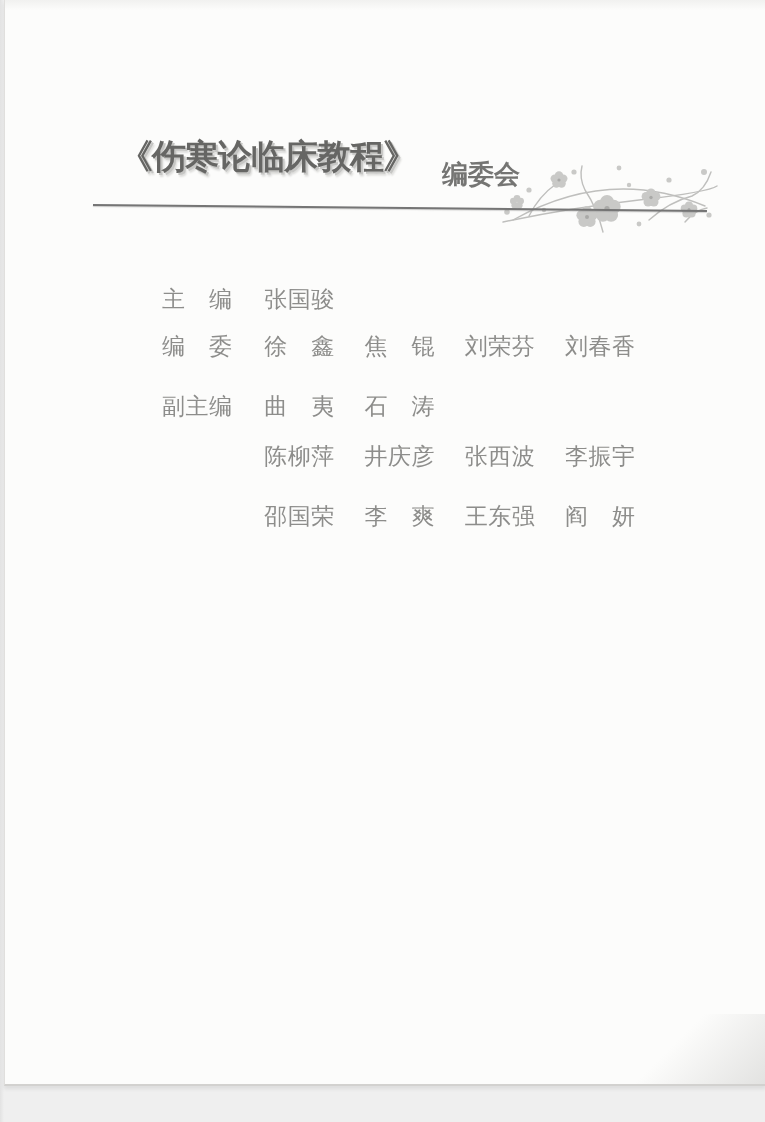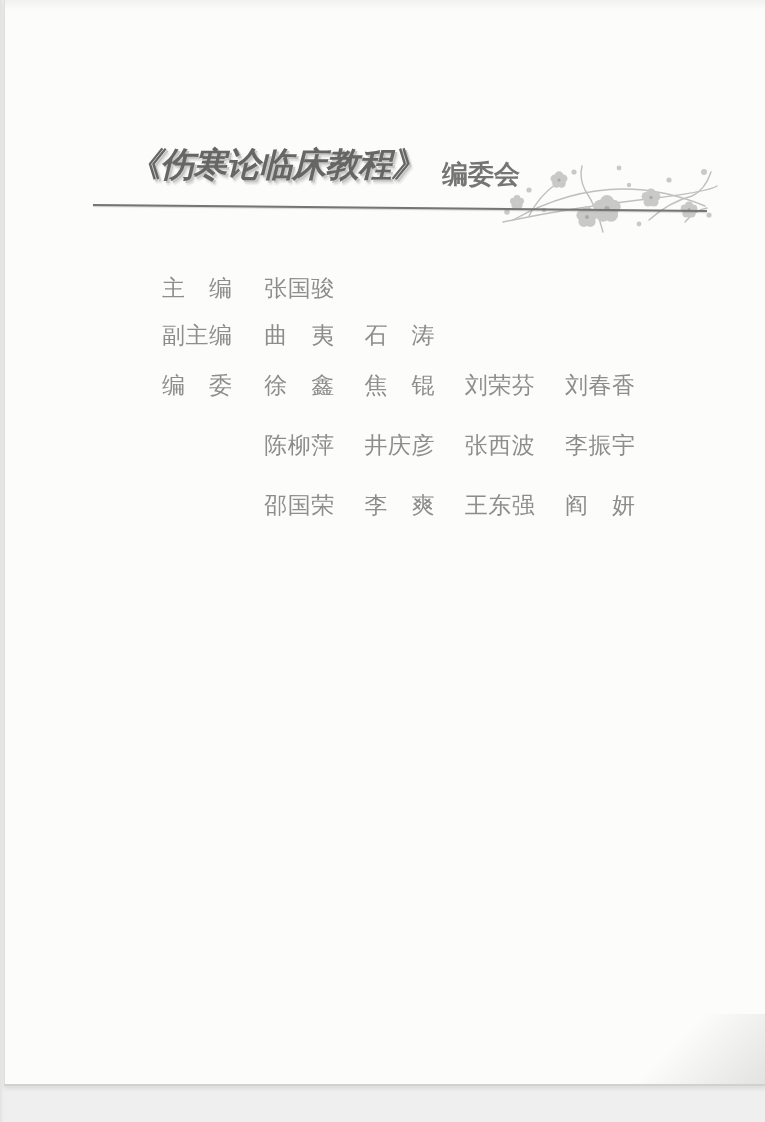--- a/index.html
+++ b/index.html
@@ -35,29 +35,28 @@
     left: 0; top: 0;
     width: 100%; height: 10px;
     background: linear-gradient(180deg, rgba(220,220,218,0.35), rgba(220,220,218,0));
     pointer-events: none;
   }
 
   
   .book-title {
     position: absolute;
     left: 114px; top: 134px;
-    margin: 8px;
+    margin: 0;
     font-family: "Liberation Serif", serif;
     font-size: 34px;
     font-weight: 700;
     letter-spacing: -1px;
     color: #666664;
     text-shadow: 2px 2px 0 #c6c6c4, 3px 4px 2px #dcdcda;
     white-space: nowrap;
-    font-style: italic;
   }
   .committee-label {
     position: absolute;
     left: 437px; top: 157px;
     font-family: "Liberation Sans", sans-serif;
     font-size: 26px;
     font-weight: 700;
     letter-spacing: 0px;
     color: #757573;
     white-space: nowrap;
@@ -73,21 +72,21 @@
     width: 614px; height: 2px;
     background: #757575;
     transform: rotate(0.55deg);
     transform-origin: left center;
     box-shadow: 0 1px 1px rgba(120,120,120,0.3);
   }
 
   
   .editors {
     position: absolute;
-    left: 157px; top: 273px;
+    left: 157px; top: 284px;
     font-size: 23px;
     color: #8d8d8b;
     letter-spacing: 0.5px;
     white-space: nowrap;
   }
   .ed-row { height: 24px; margin-bottom: 23px; }
   .ed-row.deputy { margin-bottom: 26px; }
   .ed-label {
     display: inline-block;
     width: 70px;
@@ -182,34 +181,34 @@
 
     <div class="title-divider"></div>
 
     <div class="editors">
 
       <div class="ed-row chief">
         <span class="ed-label">主　编</span>
         <span class="name">张国骏</span>
       </div>
 
-      <div class="ed-row deputy">
-        <span class="ed-label">副主编</span>
-        <span class="name">曲　夷</span>
-        <span class="name">石　涛</span>
-      </div>
-
       <div class="ed-row board-row">
         <span class="ed-label">编　委</span>
         <span class="name">徐　鑫</span>
         <span class="name">焦　锟</span>
         <span class="name">刘荣芬</span>
         <span class="name">刘春香</span>
       </div>
 
+      <div class="ed-row deputy">
+        <span class="ed-label">副主编</span>
+        <span class="name">曲　夷</span>
+        <span class="name">石　涛</span>
+      </div>
+
       <div class="ed-row board-row">
         <span class="ed-label"></span>
         <span class="name">陈柳萍</span>
         <span class="name">井庆彦</span>
         <span class="name">张西波</span>
         <span class="name">李振宇</span>
       </div>
 
       <div class="ed-row board-row">
         <span class="ed-label"></span>

